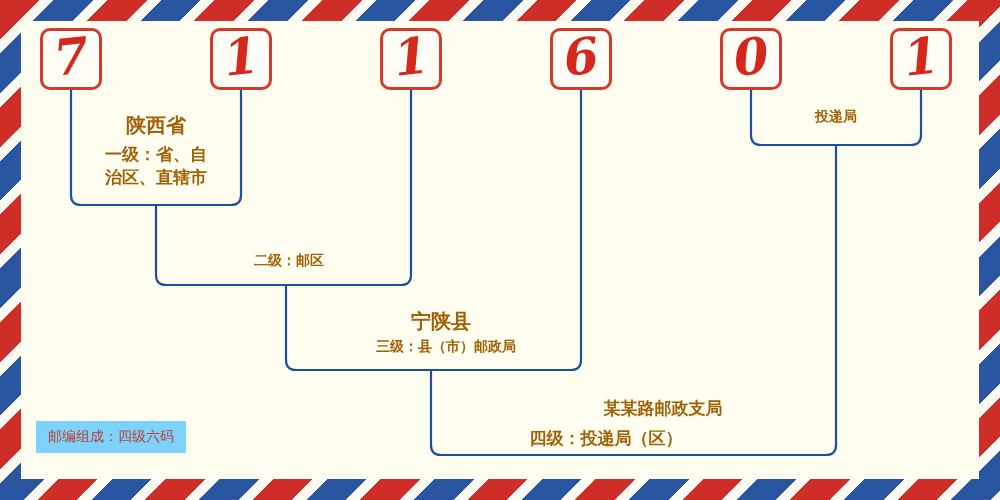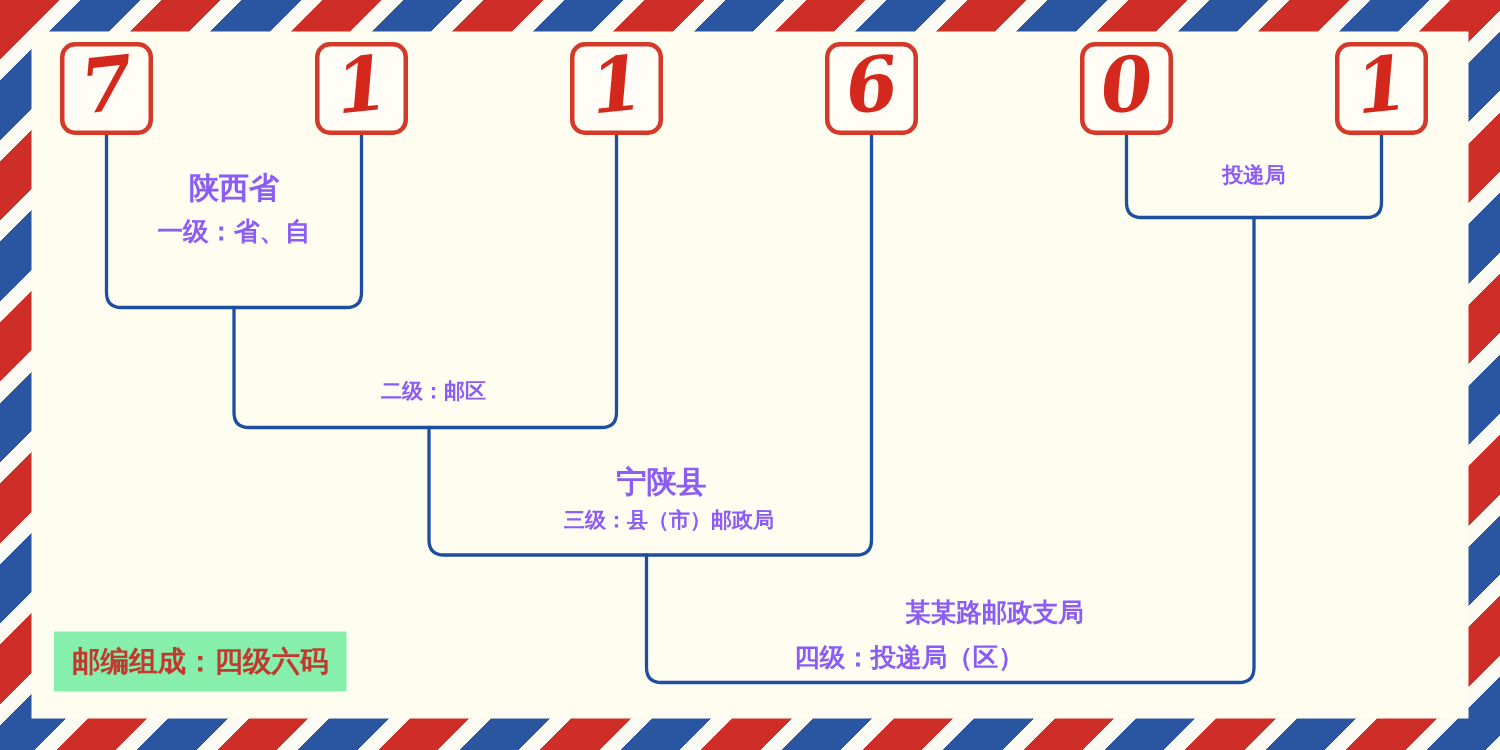--- a/index.html
+++ b/index.html
@@ -50,35 +50,35 @@
     font-weight:bold;
     font-size:50px;
     line-height:1;
     color:#d3281b;
     transform:rotate(-6deg);
     padding-bottom:4px;
   }
   
   .lbl {
     position:absolute;
-    color:#8b5cf6;
+    color:#a16207;
     text-align:center;
     font-weight:bold;
   }
   .lbl-big   { font-size:20px; }
   .lbl-mid   { font-size:14px; }
   .lbl-desc  { font-size:17px; line-height:23px;font-family:Liberation Serif, serif; }
   .footer-note {
     position:absolute;
     left:36px; top:421px;
-    background:#86efac;
+    background:#7dd3fc;
     padding:7px 12px;
     color:#c03a30;
-    font-weight:bold;
-    font-size:19px;
+    font-weight:normal;
+    font-size:14px;
   }
 </style>
 </head>
 <body>
 
 <div class="frame"></div>
 <div class="content"></div>
 
 <svg class="connectors" viewBox="0 0 1000 500" xmlns="http://www.w3.org/2000/svg">
   <path d="M 71 90 V 195 Q 71 205 81 205 H 231 Q 241 205 241 195 V 90"></path>
@@ -103,20 +103,21 @@
 <div class="digit-box" style="left:720px">
     <span class="digit">0</span>
   </div>
 <div class="digit-box" style="left:890px">
     <span class="digit">1</span>
   </div>
 
 <div class="lbl lbl-big" style="left:76px; top:112px; width:160px;">陕西省</div>
 <div class="lbl lbl-desc" style="left:76px; top:143px; width:160px;">
   <div>一级：省、自</div>
+  <div>治区、直辖市</div>
 </div>
 
 <div class="lbl lbl-mid" style="left:166px; top:252px; width:246px;">二级：邮区</div>
 
 <div class="lbl lbl-big" style="left:286px; top:308px; width:296px;padding-left:14px;">宁陕县</div>
 <div class="lbl lbl-mid" style="left:286px; top:338px; width:320px;">三级：县（市）邮政局</div>
 
 <div class="lbl lbl-mid" style="left:756px; top:108px; width:160px;">投递局</div>
 <div class="lbl lbl-desc" style="left:431px; top:397px; width:400px;margin-left:32px;">某某路邮政支局</div>
 <div class="lbl lbl-desc" style="left:406px; top:427px; width:400px;">四级：投递局（区）</div>

